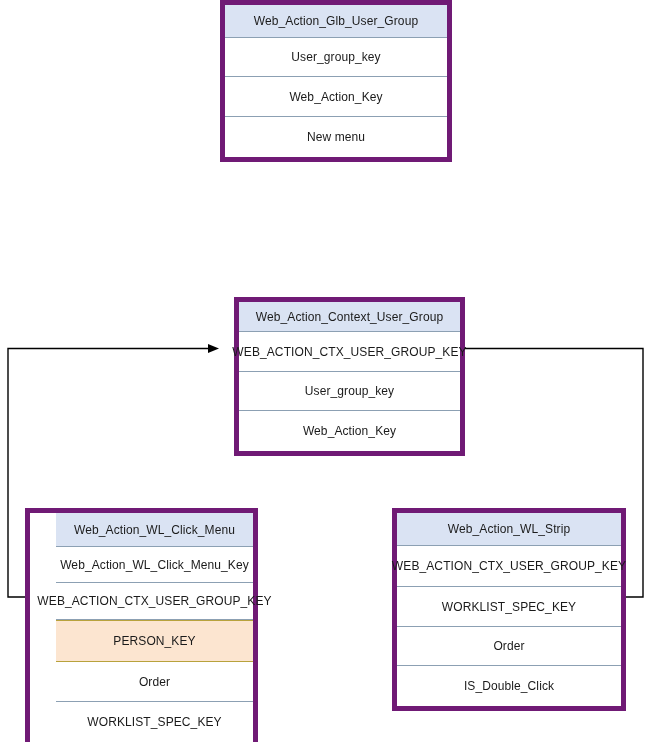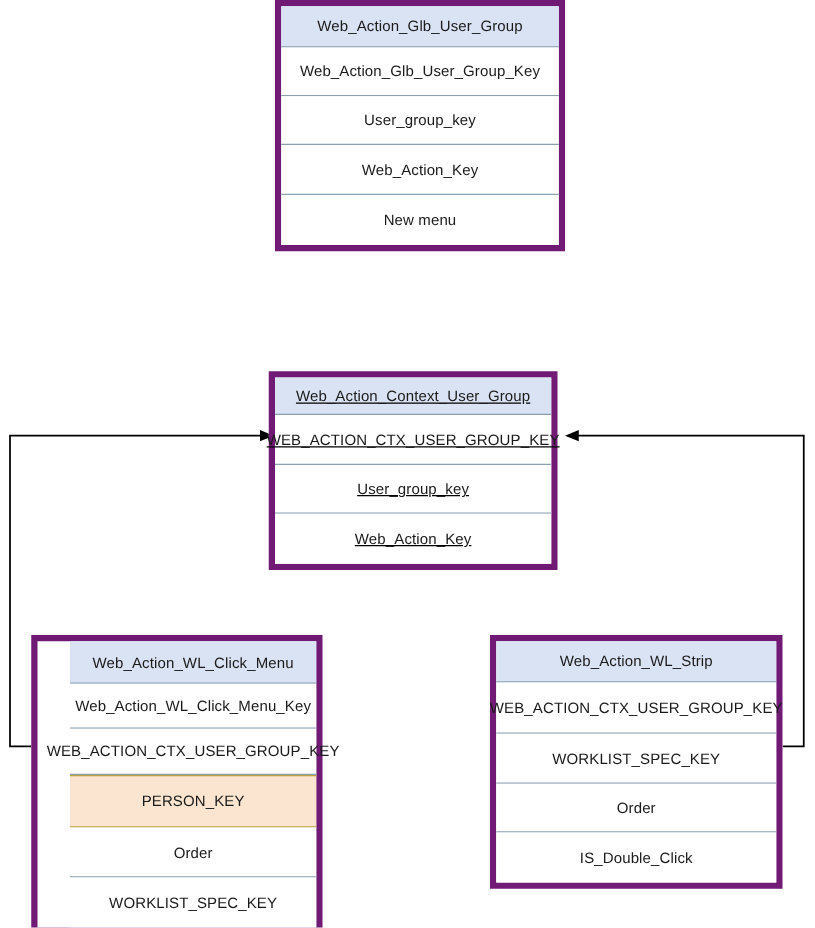--- a/index.html
+++ b/index.html
@@ -93,27 +93,26 @@
     </g>
 
     <g>
       <path d="M 626 597 L 643 597 L 643 348.5 L 460 348.5"></path>
       <polygon points="452,348.5 463,344 463,353"></polygon>
     </g>
   </svg>
 
   <div class="entity" style="left:220px; top:0px; width:232px;">
     <div class="row header" style="height:33px;">Web_Action_Glb_User_Group</div>
-    <div class="row" style="height:39px;">Web_Action_Glb_User_Group_Key</div>
     <div class="row" style="height:39px;">User_group_key</div>
     <div class="row" style="height:40px;">Web_Action_Key</div>
     <div class="row" style="height:40px;">New menu</div>
   </div>
 
-  <div class="entity" style="left:215px; top:297px; width:231px;text-decoration:underline;">
+  <div class="entity" style="left:234px; top:297px; width:231px;">
     <div class="row header" style="height:30px;">Web_Action_Context_User_Group</div>
     <div class="row overflow" style="height:40px;">
       <span>WEB_ACTION_CTX_USER_GROUP_KEY</span>
     </div>
     <div class="row" style="height:39px;">User_group_key</div>
     <div class="row" style="height:40px;">Web_Action_Key</div>
   </div>
 
   <div class="entity" style="left:25px; top:508px; width:233px;padding-left:26px;">
     <div class="row header" style="height:34px;">Web_Action_WL_Click_Menu</div>

